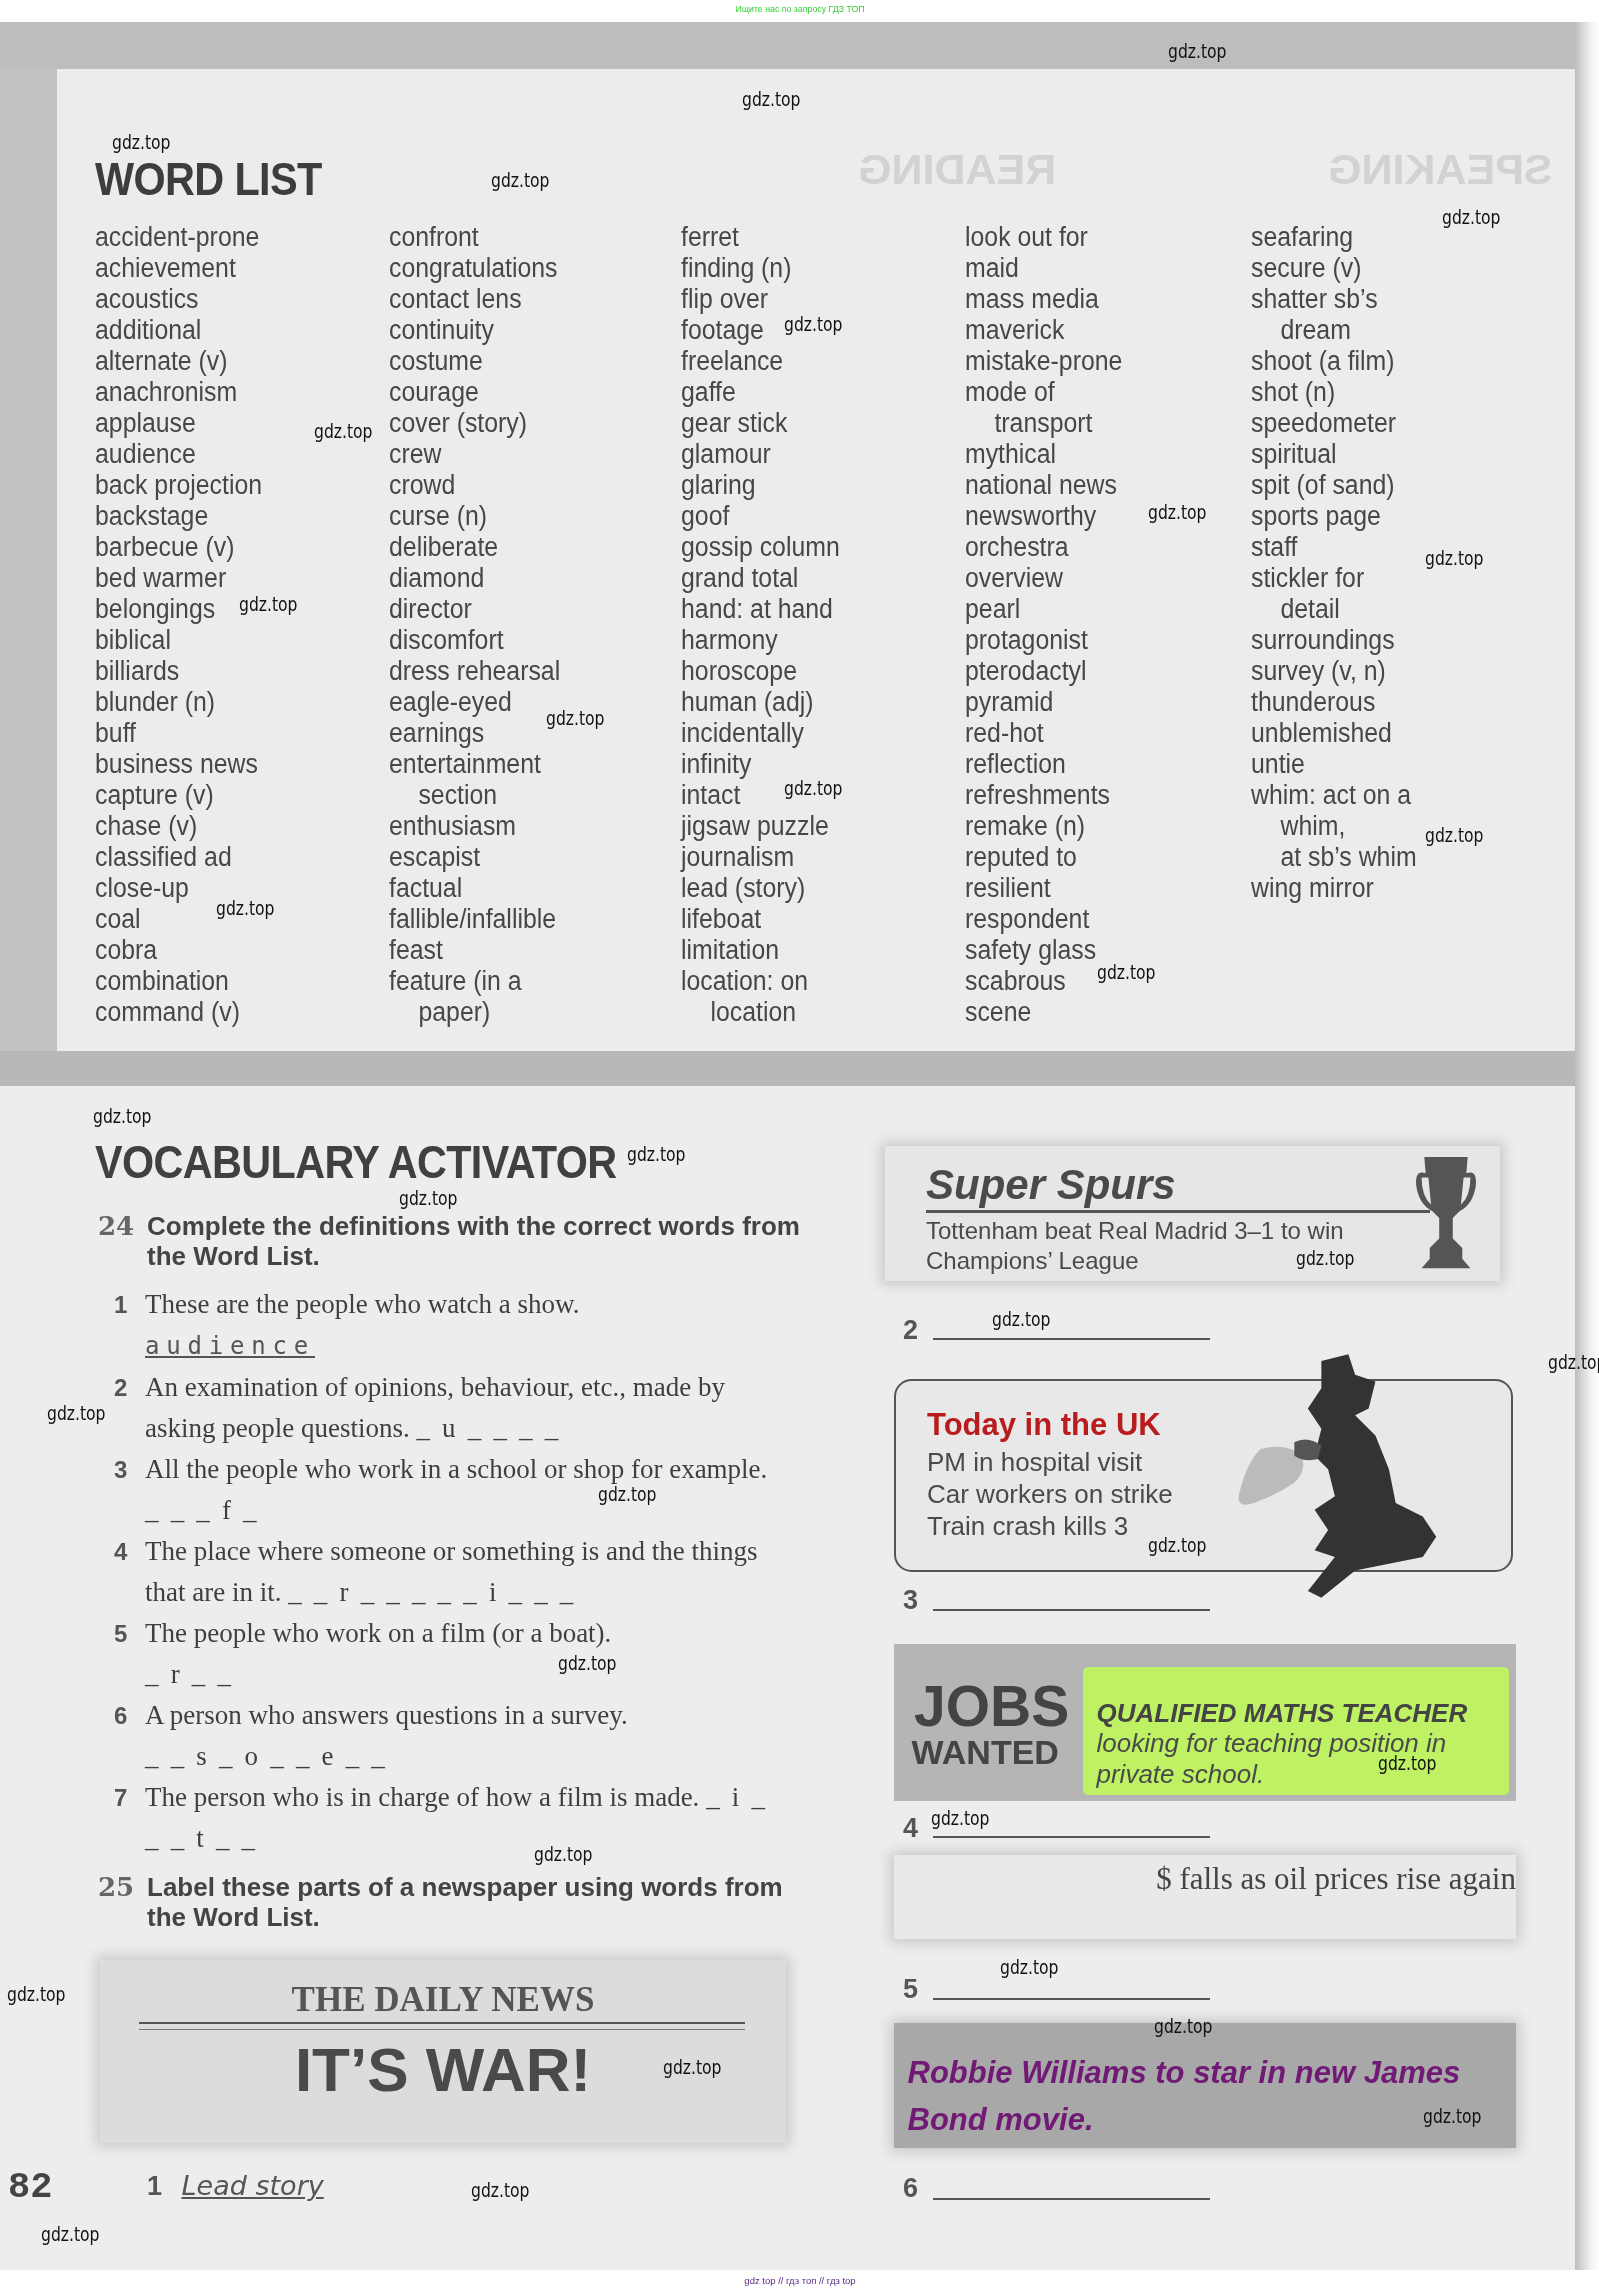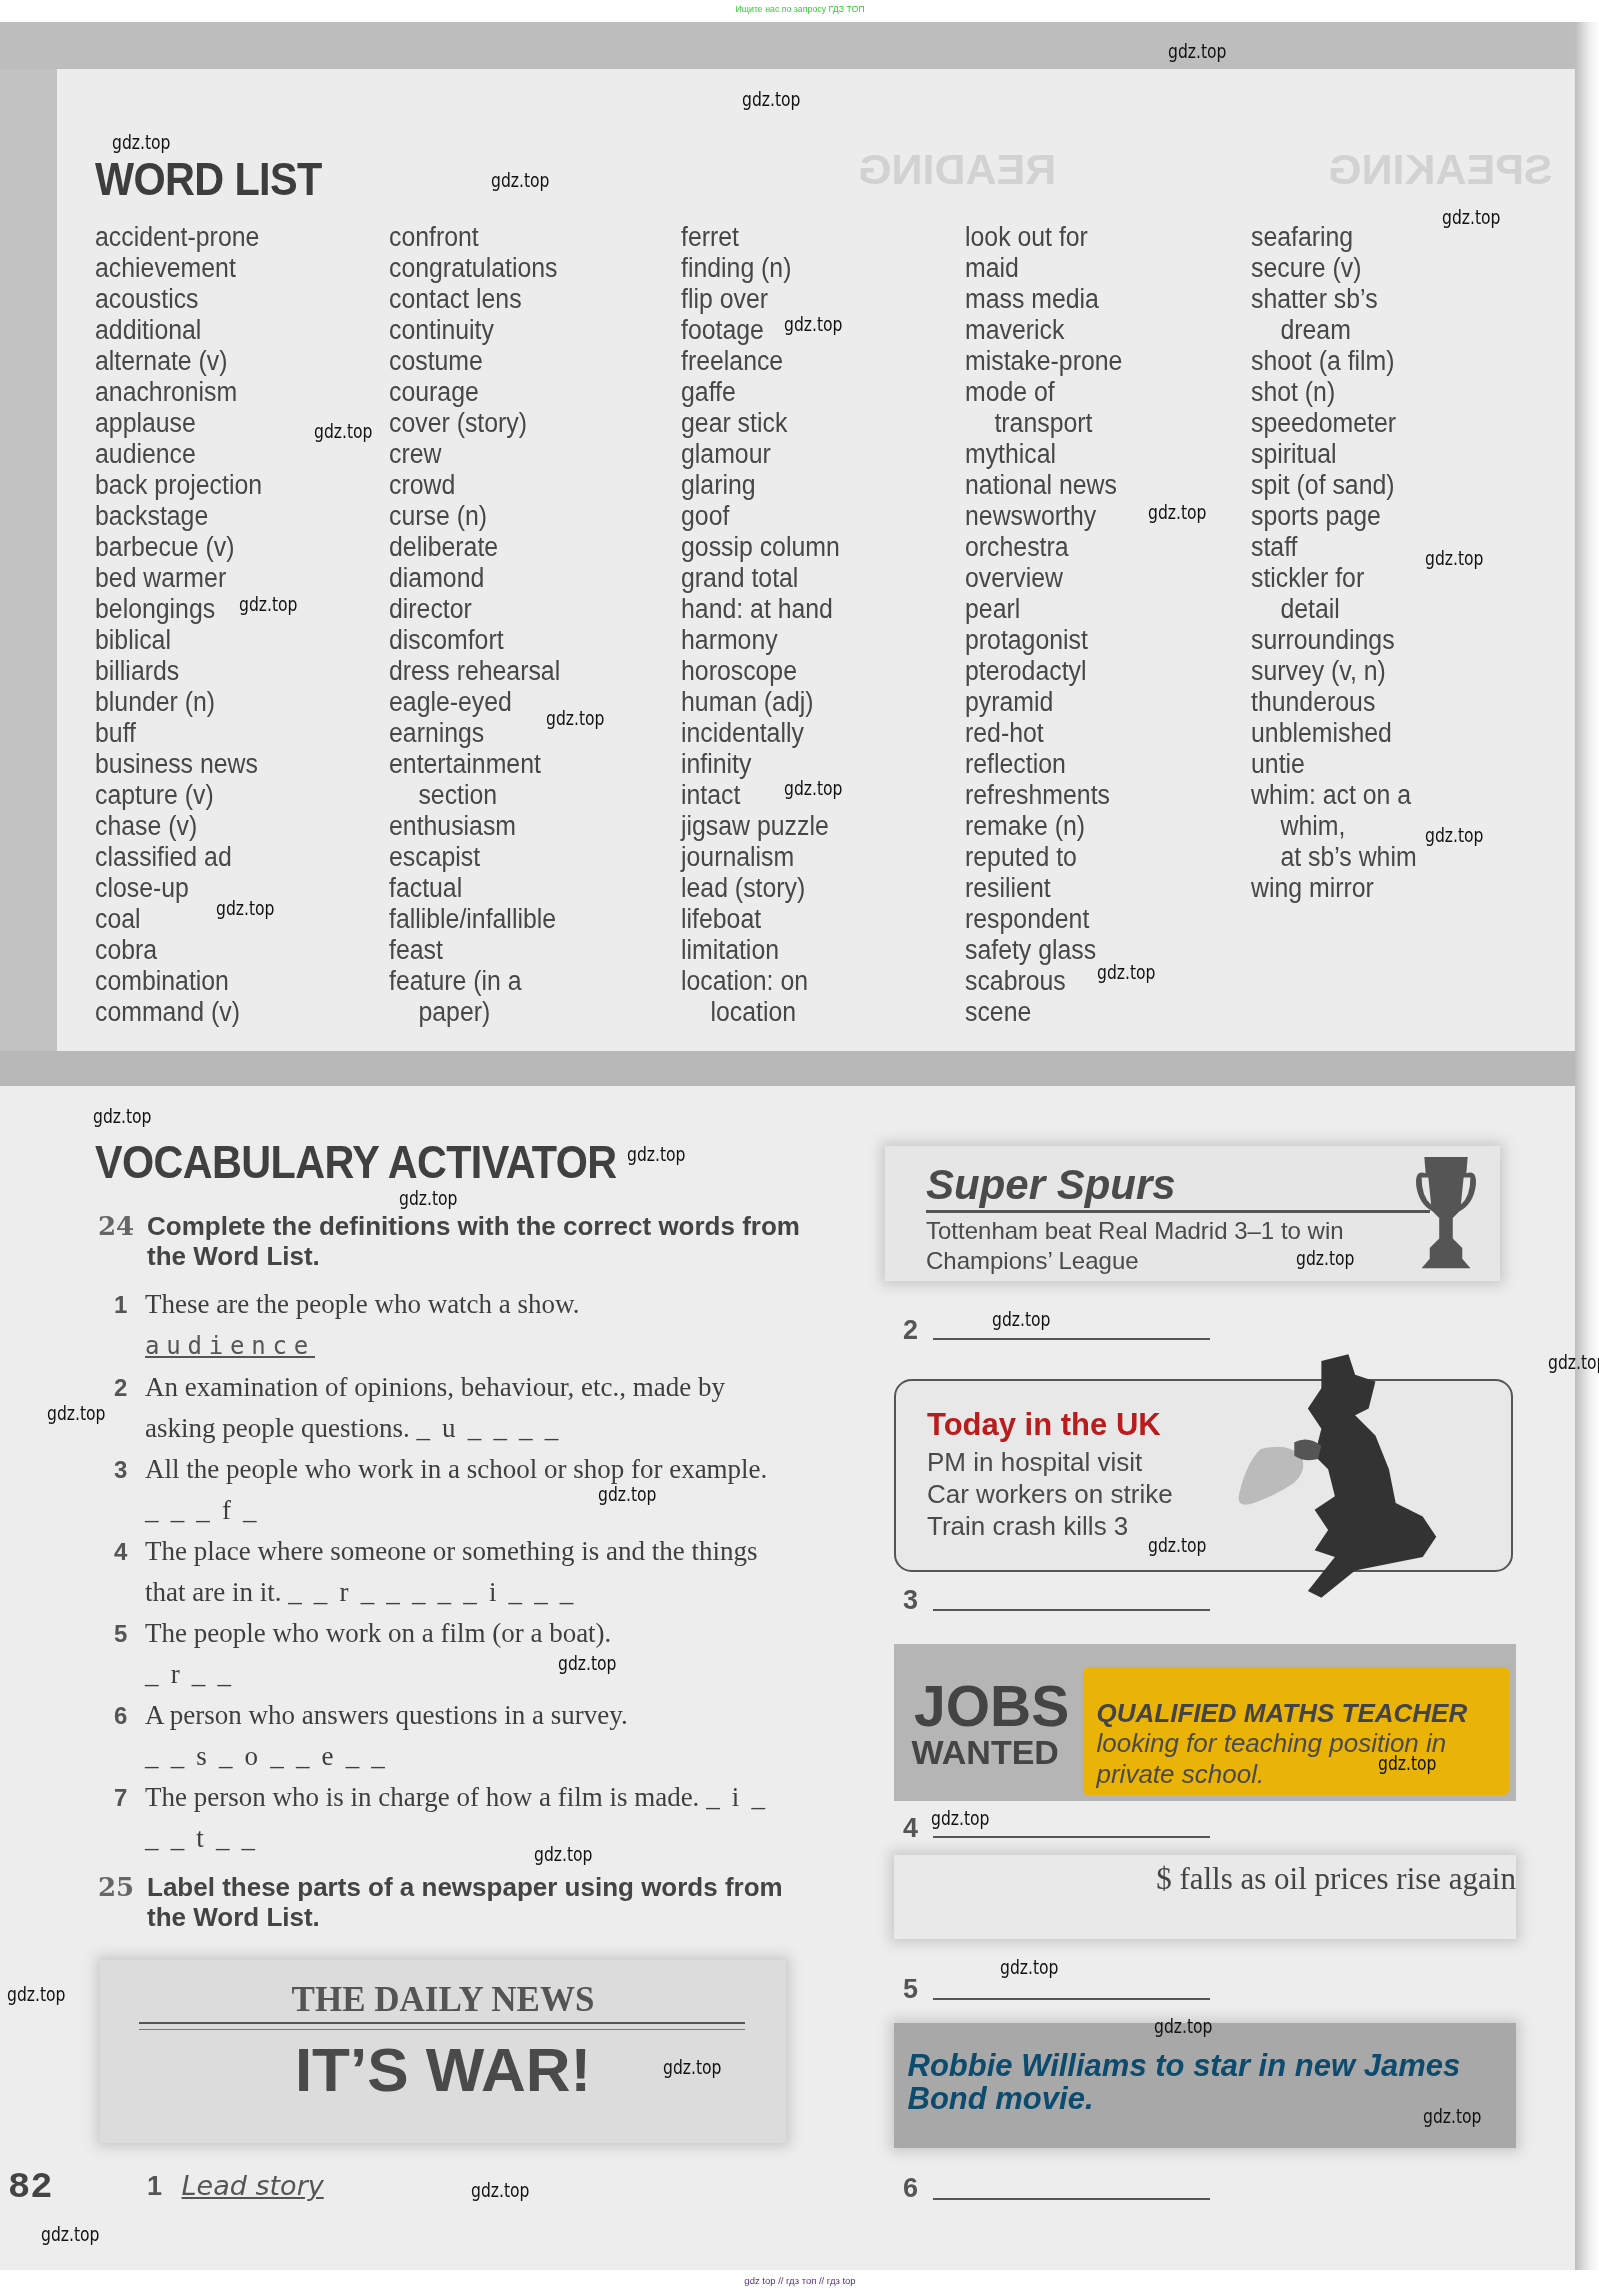--- a/index.html
+++ b/index.html
@@ -59,29 +59,29 @@
   .trophy { position:absolute; left:527px; top:6.8px; width:68px; height:122px; }
 
   .uk { left:894px; top:1379px; width:615px; height:189px; border:2.7px solid #555; border-radius:17.6px; background:#e8e8e8; box-shadow:none; }
   .uk-title { position:absolute; left:31px; top:26px; font-size:31px; font-weight:bold; color:#b91c1c; }
   .uk-line { position:absolute; left:31px; font-size:26px; color:#4a4a4a; }
   .uk-map { position:absolute; left:324px; top:-47px; width:223px; height:284px; }
 
   .jobs { left:894px; top:1644px; width:622px; height:157px; background:#b5b5b5; box-shadow:none; }
   .jobs-big { position:absolute; left:20px; top:34px; font-size:57px; font-weight:bold; color:#444; line-height:57px; }
   .jobs-wanted { position:absolute; left:17.6px; top:89px; font-size:34px; font-weight:bold; color:#444; }
-  .jobs-card { position:absolute; left:189px; top:23px; width:426px; height:128px; background:#eab308; border-radius:5.4px; }
+  .jobs-card { position:absolute; left:189px; top:23px; width:426px; height:128px; background:#bef264; border-radius:5.4px; }
   .jobs-h { position:absolute; left:13.5px; top:31px; font-size:26px; font-weight:bold; font-style:italic; color:#444; }
   .jobs-t { position:absolute; left:13.5px; top:61px; font-size:26px; font-style:italic; color:#4a4a4a; line-height:31px; width:406px; }
 
   .oil { left:894px; top:1855px; width:622px; height:84px; background:#e9e9e9; }
   .oil-t { position:absolute; left:0; width:100%; top:6px; text-align:right; font-family:"Liberation Serif", serif; font-size:31px; color:#444; }
 
   .robbie { left:894px; top:2023px; width:622px; height:125px; background:#a8a8a8; }
-  .robbie-t { position:absolute; left:13.5px; top:26px; font-size:31px; font-weight:bold; font-style:italic; color:#0c4a6e; line-height:33px; width:595px; }
+  .robbie-t { position:absolute; left:13.5px; top:26px; font-size:31px; font-weight:bold; font-style:italic; color:#701a75; line-height:47px; width:595px; }
 
   .wm { position:absolute; font-size:20px; color:#111; font-family:"DejaVu Sans", sans-serif; transform:scaleX(0.78); transform-origin:left; }
 </style>
 </head>
 <body>
 
 <div class="abs top-strip"></div>
 <div class="abs top-note">Ищите нас по запросу ГДЗ ТОП</div>
 <div class="abs page-bg"></div>
 <div class="abs page-edge"></div>

